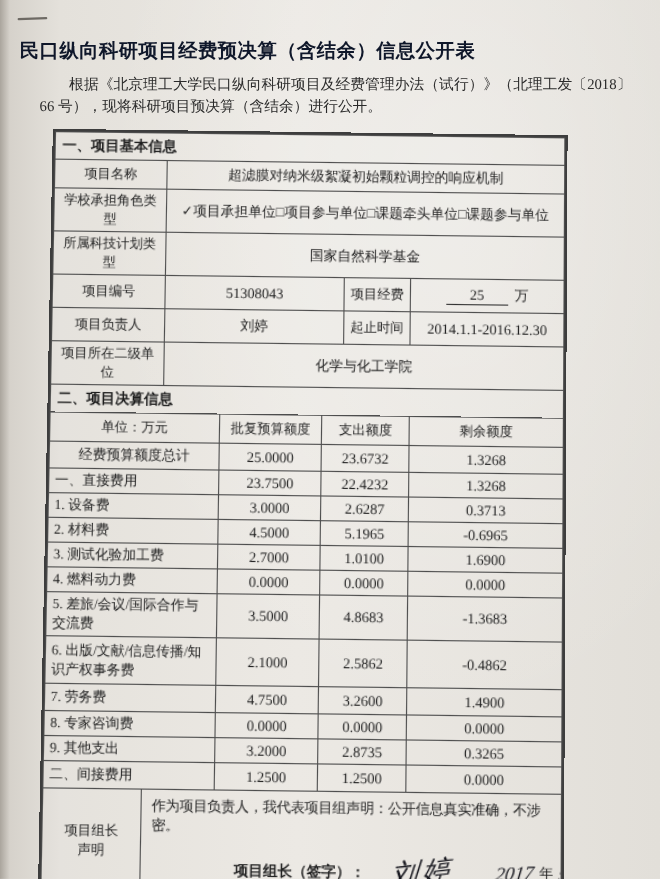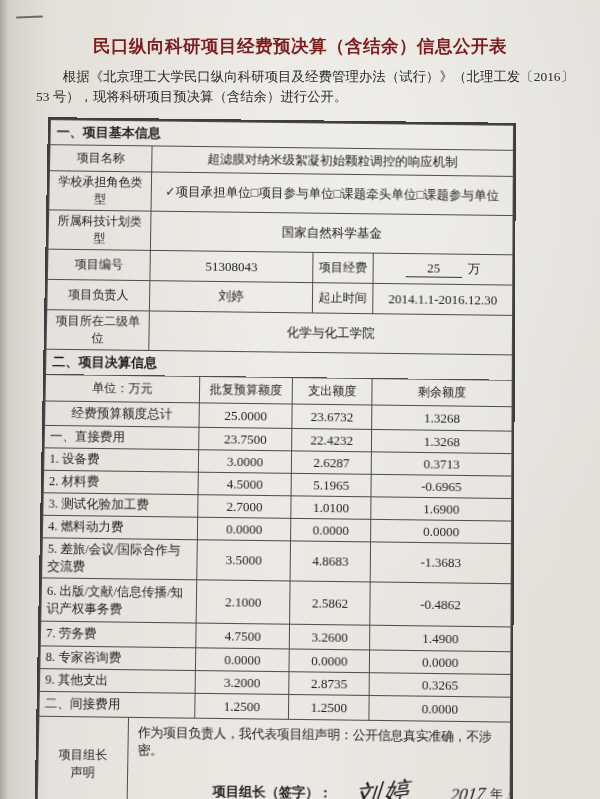--- a/index.html
+++ b/index.html
@@ -11,22 +11,22 @@
     background:
       radial-gradient(ellipse at 68% 22%, rgba(255,255,255,0.30), rgba(255,255,255,0) 55%),
       linear-gradient(to right, #aaa59d 0px, #d6d2cb 9px, #e4e1db 55px, #ebe8e3 45%, #e2dfd9 100%);
     background-color: #e7e4df;
   }
   .penmark {
     position: absolute; left: 16px; top: 16px; width: 27px; height: 2px;
     background: #6e6a64; border-radius: 1px; transform: rotate(-2deg);
   }
   .title {
-    margin: 34px 18px 0; text-align: center;
-    font-size: 17.5px; font-weight: bold; letter-spacing: 0.5px; color: #7f1d1d;
+    margin: 34px 18px 0; 
+    font-size: 17.5px; font-weight: bold; letter-spacing: 0.5px; color: #0f172a;
   }
   .intro {
     margin: 9px 26px 0 36px; font-size: 13.4px; line-height: 20px;
     text-indent: 2em; text-align: justify; color: #2a2a2a;
   }
   .form {
     margin: 13px 0 0 48px; width: 468px;
     border: 2px solid #3d3d3d;
     transform: perspective(900px) rotateX(1.6deg) rotateZ(0.7deg);
     transform-origin: 50% 0;
@@ -64,21 +64,21 @@
   .hand { font-style: italic; font-size: 17px; color: #16161d; display: inline-block; transform: skewX(-10deg) rotate(-3deg); }
   .prn { font-size: 12.5px; margin: 0 2px; }
 </style>
 </head>
 <body>
 
 <div class="penmark"></div>
 
 <h1 class="title">民口纵向科研项目经费预决算（含结余）信息公开表</h1>
 
-<p class="intro">根据《北京理工大学民口纵向科研项目及经费管理办法（试行）》（北理工发〔2016〕53 号），现将科研项目预决算（含结余）进行公开。</p>
+<p class="intro">根据《北京理工大学民口纵向科研项目及经费管理办法（试行）》（北理工发〔2018〕66 号），现将科研项目预决算（含结余）进行公开。</p>
 
 <div class="form">
 
   <table>
     <colgroup>
         <col style="width:22%">
         <col style="width:35%">
         <col style="width:13%">
         <col style="width:30%">
       </colgroup>

